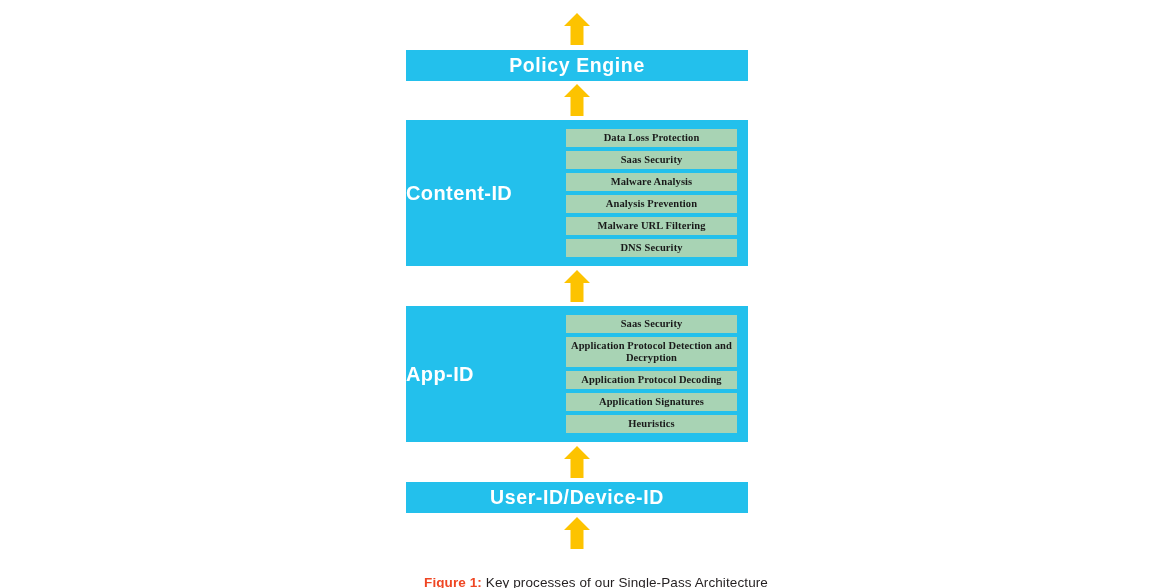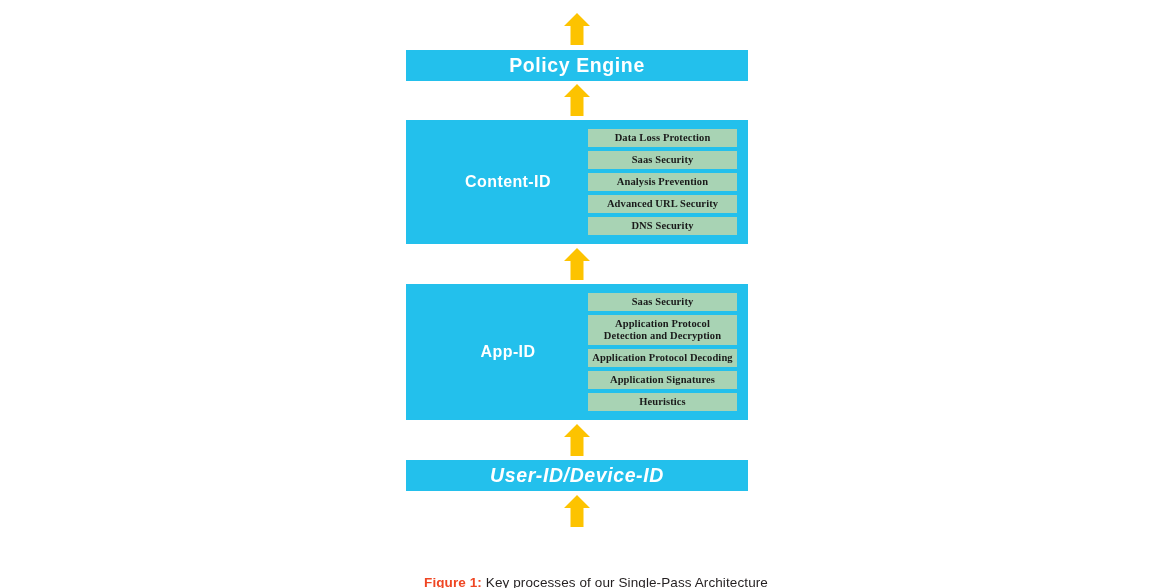--- a/index.html
+++ b/index.html
@@ -55,40 +55,39 @@
     color: #ffffff;
     font-weight: bold;
     font-size: 19.5px;
     letter-spacing: 0.6px;
     display: flex;
     align-items: center;
     justify-content: center;
     box-sizing: border-box;
   }
   .bar-policy { height: 31px; }
-  .bar-userid { height: 31px; font-style: italic; }
+  .bar-userid { height: 31px; }
 
   
   .panel {
     width: 342px;
     background: #23C0EC;
     box-sizing: border-box;
     display: flex;
     align-items: center;
     position: relative;
   }
   .panel-label {
     color: #ffffff;
     font-weight: bold;
-    font-size: 16px;
+    font-size: 20px;
     letter-spacing: 0.4px;
     width: 160px;
-    text-align: center;
+    text-align: left;
     flex: 0 0 160px;
-    margin-left: 22px;
   }
   .panel-items {
     flex: 1 1 auto;
     display: flex;
     flex-direction: column;
     gap: 4px;
     padding-right: 11px;
     font-family: Liberation Serif, serif;
   }
   .sub-item {
@@ -163,22 +162,23 @@
       </svg>
     </div>
 
     <div class="spacer-3"></div>
 
     <div class="panel panel-content">
       <div class="panel-label">Content-ID</div>
       <div class="panel-items">
         <div class="sub-item">Data Loss Protection</div>
         <div class="sub-item">Saas Security</div>
+        <div class="sub-item">Malware Analysis</div>
         <div class="sub-item">Analysis Prevention</div>
-        <div class="sub-item">Advanced URL Security</div>
+        <div class="sub-item">Malware URL Filtering</div>
         <div class="sub-item">DNS Security</div>
       </div>
     </div>
 
     <div class="spacer-3"></div>
 
     <div class="arrow-row">
       <svg class="arrow-up" viewBox="0 0 28 34" aria-hidden="true">
         <polygon class="glyph" points="14,1 27,14 20.5,14 20.5,33 7.5,33 7.5,14 1,14"></polygon>
       </svg>

